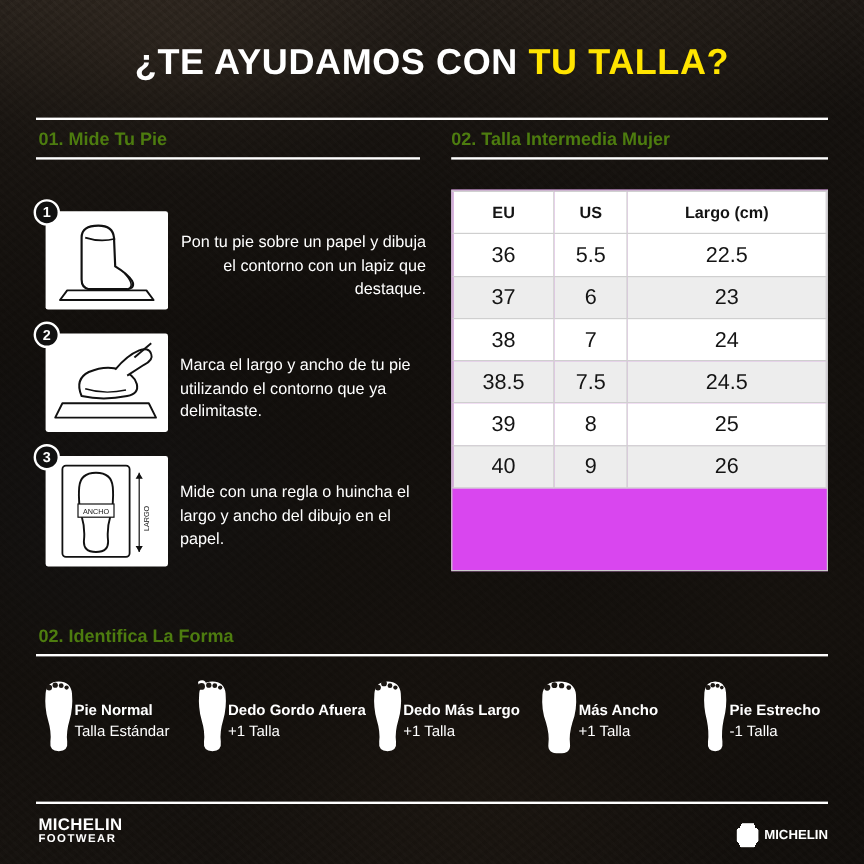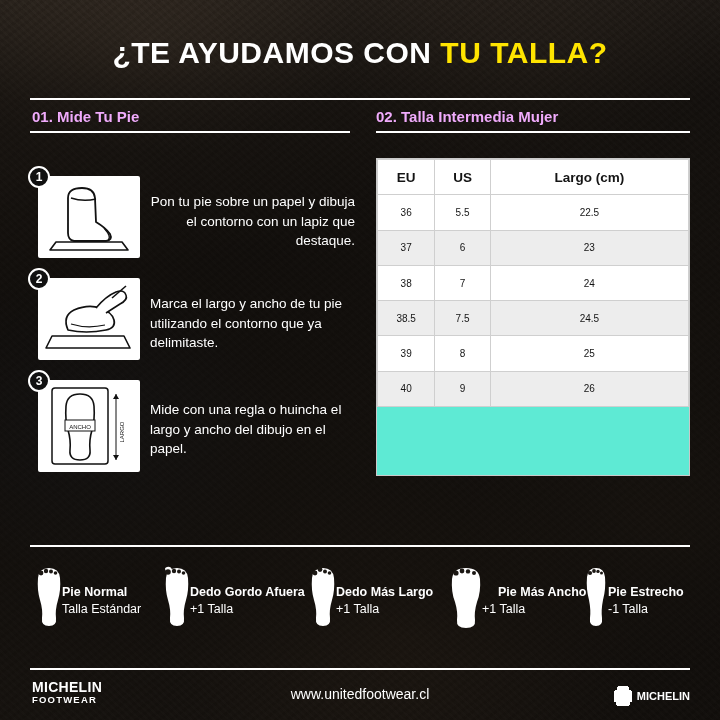--- a/index.html
+++ b/index.html
@@ -51,21 +51,21 @@
   .title .accent { color: #ffe400; }
 
   .hr {
     position: absolute; left: 30px; width: 660px; height: 2px;
     background: #ffffff;
   }
   #hr-top { top: 98px; }
 
   .section-label {
     position: absolute;
-    color: #f0abfc; font-size: 15px; font-weight: bold;
+    color: #4d7c0f; font-size: 15px; font-weight: bold;
   }
   #sec1 { top: 108px; left: 32px; }
   #sec3 { top: 108px; left: 376px; }
   #sec2 { top: 522px; left: 32px; }
 
   #hr-mid-left  { top: 131px; left: 30px;  width: 320px; }
   #hr-mid-right { top: 131px; left: 376px; width: 314px; }
   #hr-sec2      { top: 545px; left: 30px;  width: 660px; }
   #hr-bottom    { top: 668px; left: 30px;  width: 660px; }
 
@@ -92,26 +92,26 @@
   }
   #txt1 { top: 192px; text-align: right; }
   #txt2 { top: 294px; }
   #txt3 { top: 400px; }
 
   
   .table-wrap {
     position: absolute; top: 158px; left: 376px;
     width: 314px; height: 318px;
     border: 1px solid #c9c9c9;
-    background: #5eead4;
+    background: #d946ef;
   }
   table { width: 100%; border-collapse: collapse; }
   th, td {
     text-align: center;
-    font-size: 10px; color: #141414;
+    font-size: 18px; color: #141414;
     border: 1px solid #cfcfcf;
     height: 35.3px;
   }
   th { font-weight: bold; font-size: 13.5px; background: #ffffff; }
   tbody tr:nth-child(odd)  td { background: #ffffff; }
   tbody tr:nth-child(even) td { background: #ededed; }
 
   
   .shape {
     position: absolute;
@@ -248,20 +248,21 @@
           </tr>
         <tr>
             <td>40</td>
             <td>9</td>
             <td>26</td>
           </tr>
       </tbody>
     </table>
   </div>
 
+  <div class="section-label" id="sec2">02. Identifica La Forma</div>
   <div class="hr" id="hr-sec2"></div>
 
   <div class="shape" style="left:32px;">
     <svg class="foot" width="34" height="62" viewBox="0 0 34 62">
       <path d="M17 2 q10 0 11 10 q1 12 -2 22 q-3 10 -2 18 q1 8 -7 8 q-8 0 -7 -8 q1 -8 -2 -18 q-3 -10 -2 -22 q1 -10 11 -10 z" fill="#fff"></path>
       <circle cx="9" cy="7" r="2.4" fill="#1b1713"></circle>
         <circle cx="14" cy="5" r="2.2" fill="#1b1713"></circle>
       <circle cx="19" cy="5.4" r="2" fill="#1b1713"></circle>
         <circle cx="23.5" cy="7" r="1.8" fill="#1b1713"></circle>
     </svg>
@@ -296,21 +297,21 @@
 
   <div class="shape" style="left:446px;">
     <svg class="foot" width="40" height="62" viewBox="0 0 40 62">
       <path d="M20 2 q13 0 14 11 q1 13 -3 23 q-3 10 -2 18 q1 8 -9 8 q-10 0 -9 -8 q1 -8 -2 -18 q-4 -10 -3 -23 q1 -11 14 -11 z" fill="#fff"></path>
       <circle cx="10" cy="7" r="2.6" fill="#1b1713"></circle>
         <circle cx="16" cy="5" r="2.4" fill="#1b1713"></circle>
       <circle cx="22" cy="5.4" r="2.2" fill="#1b1713"></circle>
         <circle cx="28" cy="7" r="2" fill="#1b1713"></circle>
     </svg>
   </div>
-  <div class="shape-name" style="left:498px;">Pie Más Ancho</div>
+  <div class="shape-name" style="left:460px;">Pie Más Ancho</div>
   <div class="shape-sub" style="left:482px;">+1 Talla</div>
 
   <div class="shape" style="left:582px;">
     <svg class="foot" width="28" height="62" viewBox="0 0 28 62">
       <path d="M14 2 q8 0 9 9 q1 12 -2 23 q-2 10 -1 18 q1 8 -6 8 q-7 0 -6 -8 q1 -8 -1 -18 q-3 -11 -2 -23 q1 -9 9 -9 z" fill="#fff"></path>
       <circle cx="8" cy="7" r="2.1" fill="#1b1713"></circle>
         <circle cx="12" cy="5" r="1.9" fill="#1b1713"></circle>
       <circle cx="16" cy="5.4" r="1.7" fill="#1b1713"></circle>
         <circle cx="19.5" cy="7" r="1.5" fill="#1b1713"></circle>
     </svg>
@@ -318,20 +319,19 @@
   <div class="shape-name" style="left:608px;">Pie Estrecho</div>
   <div class="shape-sub" style="left:608px;">-1 Talla</div>
 
   <div class="hr" id="hr-bottom"></div>
 
   <div class="michelin-left">
     <div>MICHELIN</div>
     <div class="sub">FOOTWEAR</div>
   </div>
 
-  <div class="footer-url">www.unitedfootwear.cl</div>
 
   <div class="michelin-right">
     <div class="bib"></div>
     <div class="mtext">MICHELIN</div>
   </div>
 
 </div>
 
 </body></html>

